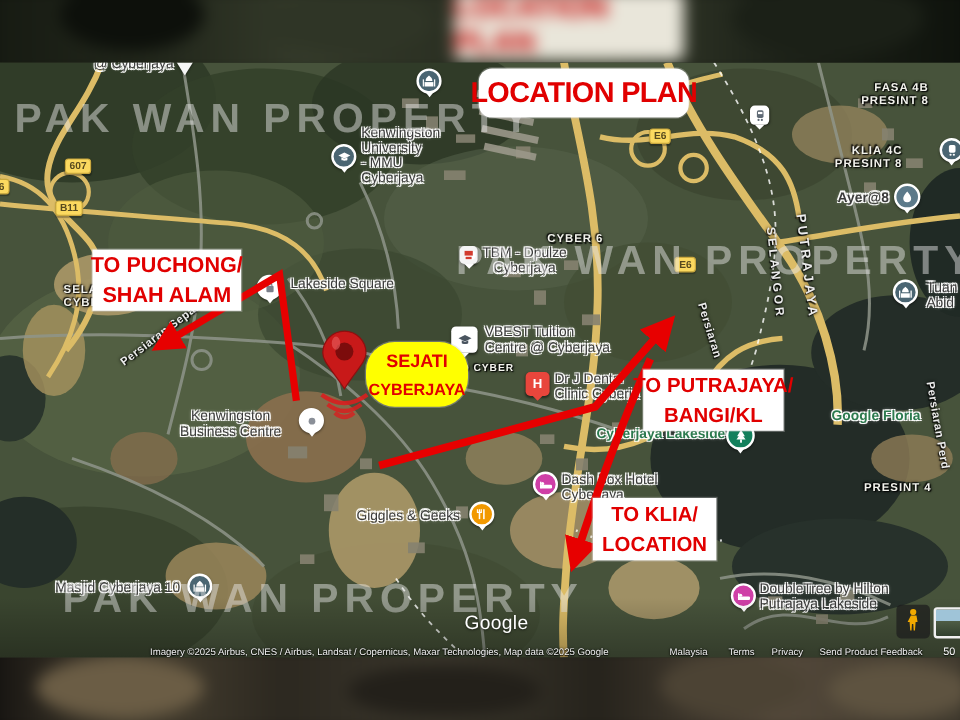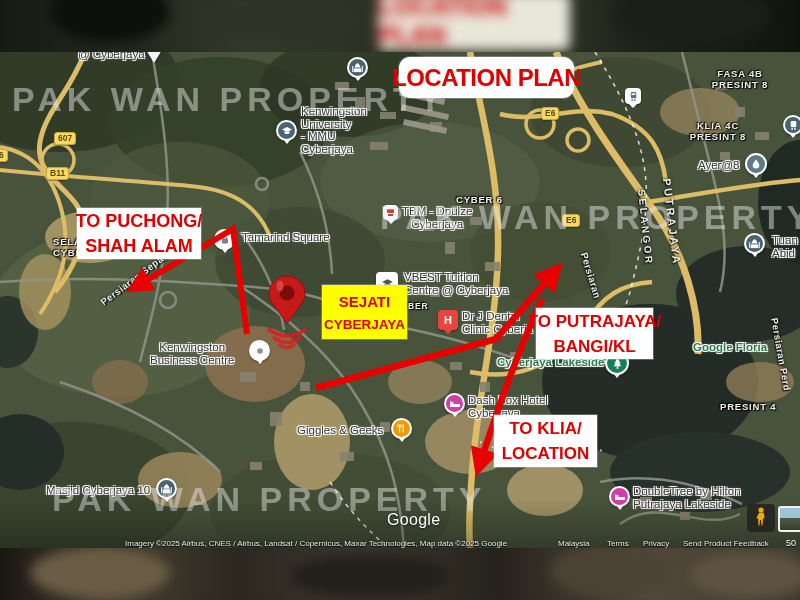--- a/index.html
+++ b/index.html
@@ -25,21 +25,21 @@
       letter-spacing:5px;white-space:nowrap;pointer-events:none;}
   
   .poi{position:absolute;z-index:2;font-size:11.5px;font-weight:400;color:#3b3b3b;line-height:12.5px;white-space:nowrap;
        text-shadow:-1px -1px 0 rgba(255,255,255,.95),1px -1px 0 rgba(255,255,255,.95),
                    -1px 1px 0 rgba(255,255,255,.95),1px 1px 0 rgba(255,255,255,.95),0 0 3px rgba(255,255,255,.85);}
   .poi.center{text-align:center;}
   .poi.right{text-align:right;}
   .poi.green{color:#2c7a4e;}
   .area{position:absolute;z-index:2;color:#f2f2ec;font-weight:bold;font-size:9.5px;letter-spacing:.8px;line-height:11px;
         text-shadow:0 0 3px #000,1px 1px 1px rgba(0,0,0,.9),-1px -1px 1px rgba(0,0,0,.9);white-space:nowrap;}
-  .area.center{text-align:center;}
+  .area.center{text-align:right;}
   .roadlbl{position:absolute;z-index:2;color:#ececec;font-weight:bold;font-size:10.5px;letter-spacing:2.5px;
         text-shadow:0 0 3px #000,1px 1px 1px rgba(0,0,0,.9);white-space:nowrap;transform-origin:center;text-align:center;}
   
   .cpin{position:absolute;z-index:2;width:21px;height:21px;border-radius:50%;border:2px solid #fff;
         box-shadow:0 1px 2px rgba(0,0,0,.45);display:flex;align-items:center;justify-content:center;box-sizing:border-box;}
   .cpin::after{content:"";position:absolute;left:50%;top:100%;transform:translateX(-50%);margin-top:0;
         border:4px solid transparent;border-top:5px solid #fff;}
   .sqpin{position:absolute;z-index:2;width:20px;height:20px;background:#fff;border-radius:4px;
         box-shadow:0 1px 2px rgba(0,0,0,.5);display:flex;align-items:center;justify-content:center;}
   .sqpin::after{content:"";position:absolute;left:50%;top:100%;transform:translateX(-50%);
@@ -55,21 +55,21 @@
         justify-content:center;box-shadow:0 0 0 1px rgba(200,200,200,.35);}
   .callout .l{color:#e10000;font-weight:bold;white-space:nowrap;}
   .co-title{left:399px;top:5px;width:175px;height:41px;border-radius:11px;}
   .co-title .l{font-size:24px;letter-spacing:-.5px;}
   .co-puchong{left:77px;top:156px;width:124px;height:51px;}
   .co-puchong .l{font-size:18px;line-height:25px;}
   .co-putrajaya{left:536px;top:256px;width:117px;height:51px;}
   .co-putrajaya .l{font-size:17px;line-height:25px;}
   .co-klia{left:494px;top:363px;width:103px;height:52px;}
   .co-klia .l{font-size:17px;line-height:25px;}
-  .co-sejati{left:322px;top:233px;width:85px;height:54px;background:#ffff00;}
+  .co-sejati{left:305px;top:233px;width:85px;height:54px;background:#ffff00;border-radius:24px;}
   .co-sejati .l1{font-size:15px;line-height:25px;}
   .co-sejati .l2{font-size:13.5px;line-height:22px;}
   .co-sejati .l{color:#e10000;font-weight:bold;}
   
   .gui{position:absolute;z-index:6;}
   .glogo{left:359px;top:459px;color:#fff;font-size:16px;font-weight:400;letter-spacing:.3px;
          text-shadow:0 1px 2px rgba(0,0,0,.6);margin-left:28px;}
   .attrib{left:0;top:487px;width:800px;height:11px;color:#f0f0f0;font-size:8px;text-shadow:0 0 2px #000,0 1px 1px #000;}
   .attrib span{position:absolute;top:0;white-space:nowrap;}
   .fade-bottom{position:absolute;z-index:5;left:0;top:446px;width:800px;height:50px;pointer-events:none;
@@ -216,21 +216,21 @@
       <div>- MMU</div>
         <div>Cyberjaya</div>
     </div>
     <div class="cpin" style="left:276px;top:68px;background:#4a6572;">
       <svg width="12" height="12" viewBox="0 0 12 12">
           <path d="M1 4.5 6 2l5 2.5L6 7Z" fill="#fff"></path>
           <path d="M3.5 6v2.2c0 1 5 1 5 0V6L6 7.3Z" fill="#fff"></path>
         </svg>
     </div>
 
-    <div class="poi" style="left:242px;top:179px;">Tamarind Square</div>
+    <div class="poi" style="left:242px;top:179px;">Lakeside Square</div>
     <div class="cpin" style="left:214px;top:177px;background:#fff;">
       <svg width="12" height="12" viewBox="0 0 12 12">
           <rect x="3" y="4.2" width="6" height="5.3" rx="1" fill="#7a7f8a"></rect>
           <path d="M4.4 4.2a1.6 1.9 0 0 1 3.2 0" stroke="#7a7f8a" stroke-width="1" fill="none"></path>
         </svg>
     </div>
 
     <div class="poi center" style="left:402px;top:153px;">
       <div>TBM - Dpulze</div>
         <div>Cyberjaya</div>
@@ -322,21 +322,21 @@
     <div class="poi" style="left:46px;top:432px;">Masjid Cyberjaya 10</div>
     <div class="cpin" style="left:156px;top:426px;background:#4a6572;">
       <svg width="11" height="11" viewBox="0 0 12 12">
           <path fill="#fff" d="M6 1C7.8 2.6 9 3.6 9 5.2V6H3V5.2C3 3.6 4.2 2.6 6 1Z"></path>
           <rect x="2" y="7" width="8" height="4" fill="#fff"></rect>
           <rect x="0.2" y="4.5" width="1.2" height="6.5" fill="#fff"></rect>
           <rect x="10.6" y="4.5" width="1.2" height="6.5" fill="#fff"></rect>
         </svg>
     </div>
 
-    <div class="poi" style="left:698px;top:107px;">Ayer@8</div>
+    <div class="poi" style="left:698px;top:107px;font-weight:bold;">Ayer@8</div>
     <div class="cpin" style="left:745px;top:101px;width:22px;height:22px;background:#5c7a8a;">
       <svg width="12" height="12" viewBox="0 0 12 12">
           <path d="M6 1.5C8 4 9.3 5.6 9.3 7.2a3.3 3.3 0 0 1-6.6 0C2.7 5.6 4 4 6 1.5Z" fill="#fff"></path>
         </svg>
     </div>
 
     <div class="cpin" style="left:744px;top:181px;background:#4a6572;">
       <svg width="11" height="11" viewBox="0 0 12 12">
           <path fill="#fff" d="M6 1C7.8 2.6 9 3.6 9 5.2V6H3V5.2C3 3.6 4.2 2.6 6 1Z"></path>
           <rect x="2" y="7" width="8" height="4" fill="#fff"></rect>

